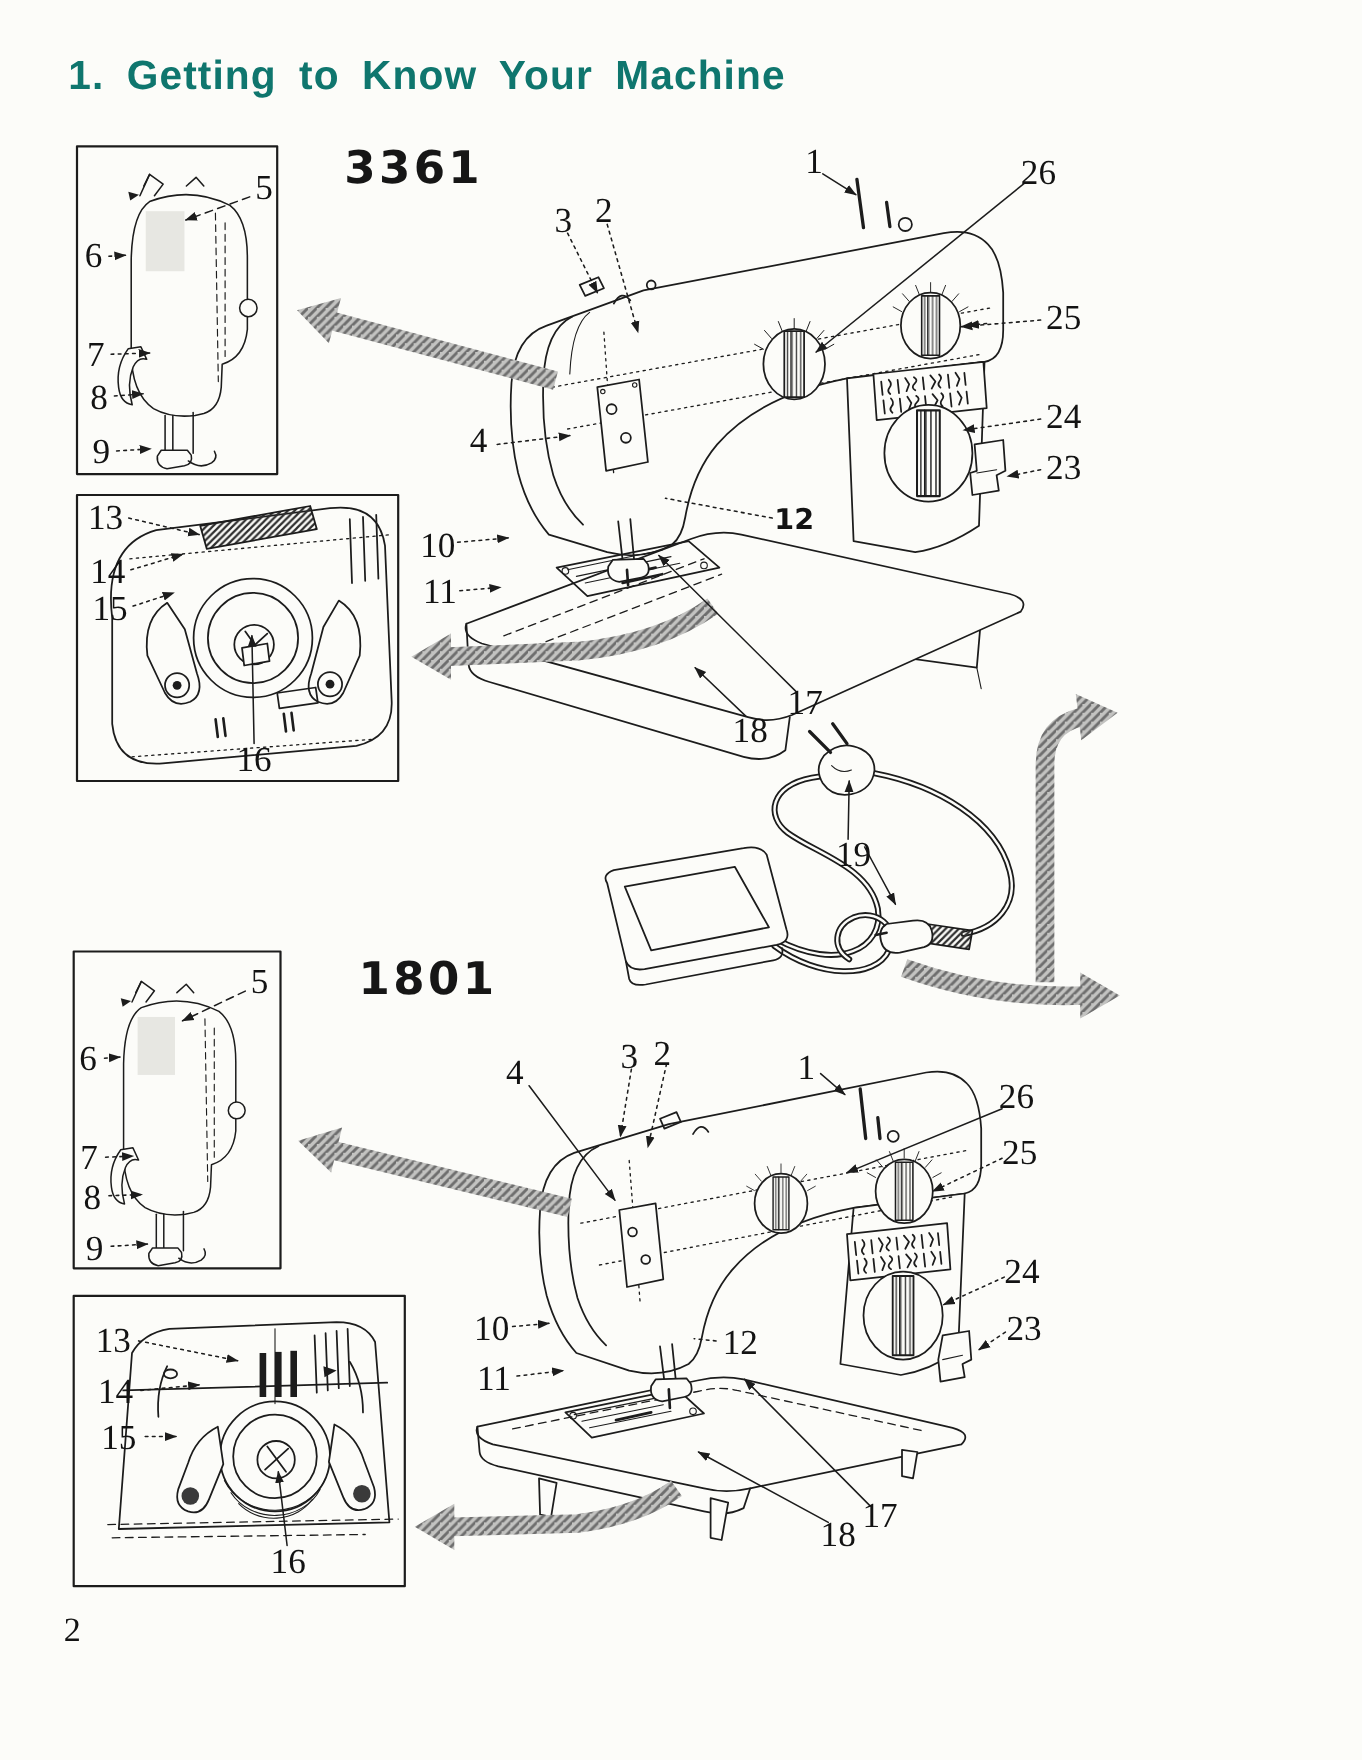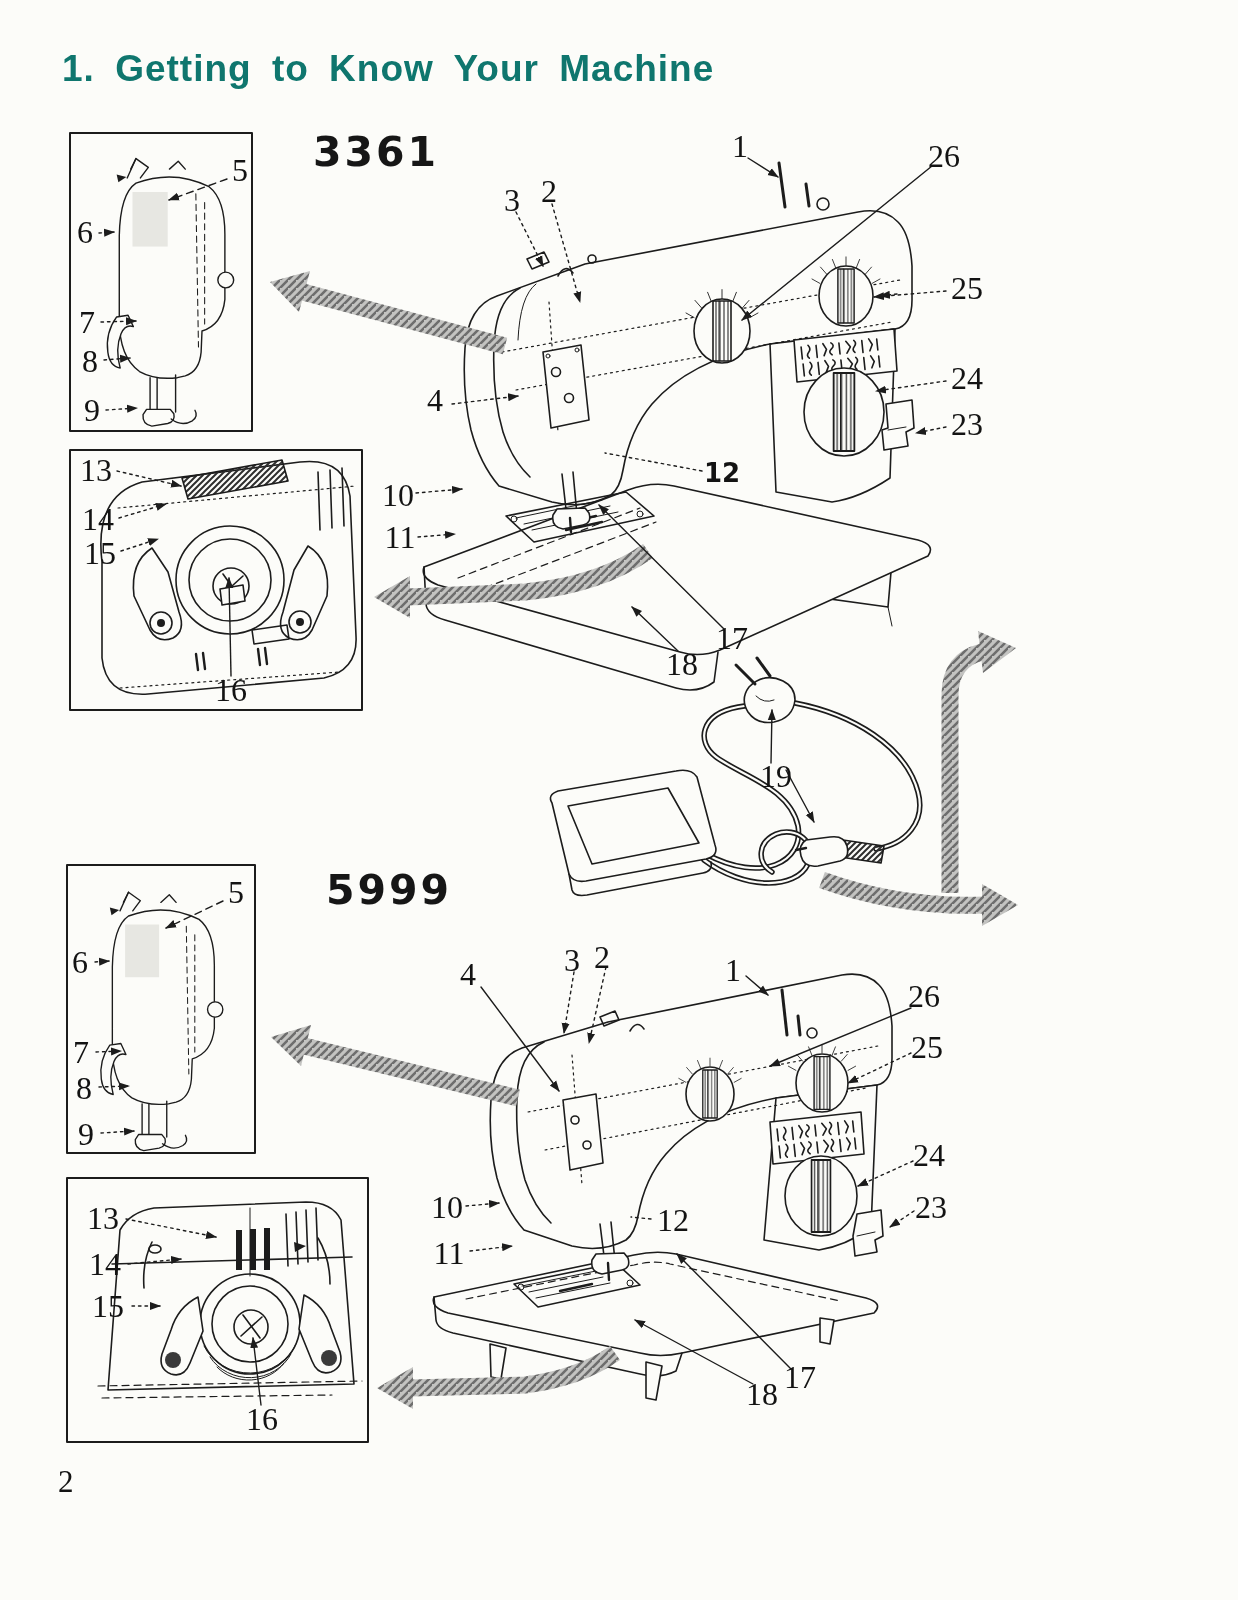--- a/index.html
+++ b/index.html
@@ -47,21 +47,21 @@
   .art .cord{stroke:#1c1c1c;stroke-width:5.5;fill:none;}
   .art .cordw{stroke:#fcfcf9;stroke-width:2.2;fill:none;}
 </style>
 </head>
 <body>
 
 <div class="page">
 
   <div class="title">1. Getting to Know Your Machine</div>
   <div class="model model-top">3361</div>
-  <div class="model model-bottom">5999</div>
+  <div class="model model-bottom">1801</div>
 
   <svg class="art" width="1238" height="1600" viewBox="0 0 1238 1600">
     <defs>
       <marker id="ah" markerUnits="userSpaceOnUse" markerWidth="12" markerHeight="10" refX="10" refY="5" orient="auto">
           <path d="M0,1 L11,5 L0,9 Z"></path>
         </marker>
       <pattern id="ghatch" patternUnits="userSpaceOnUse" width="8" height="8">
         <rect class="pbg" x="0" y="0" width="8" height="8"></rect>
         <path class="ph" d="M-2,10 L10,-2 M2,14 L14,2"></path>
       </pattern>

